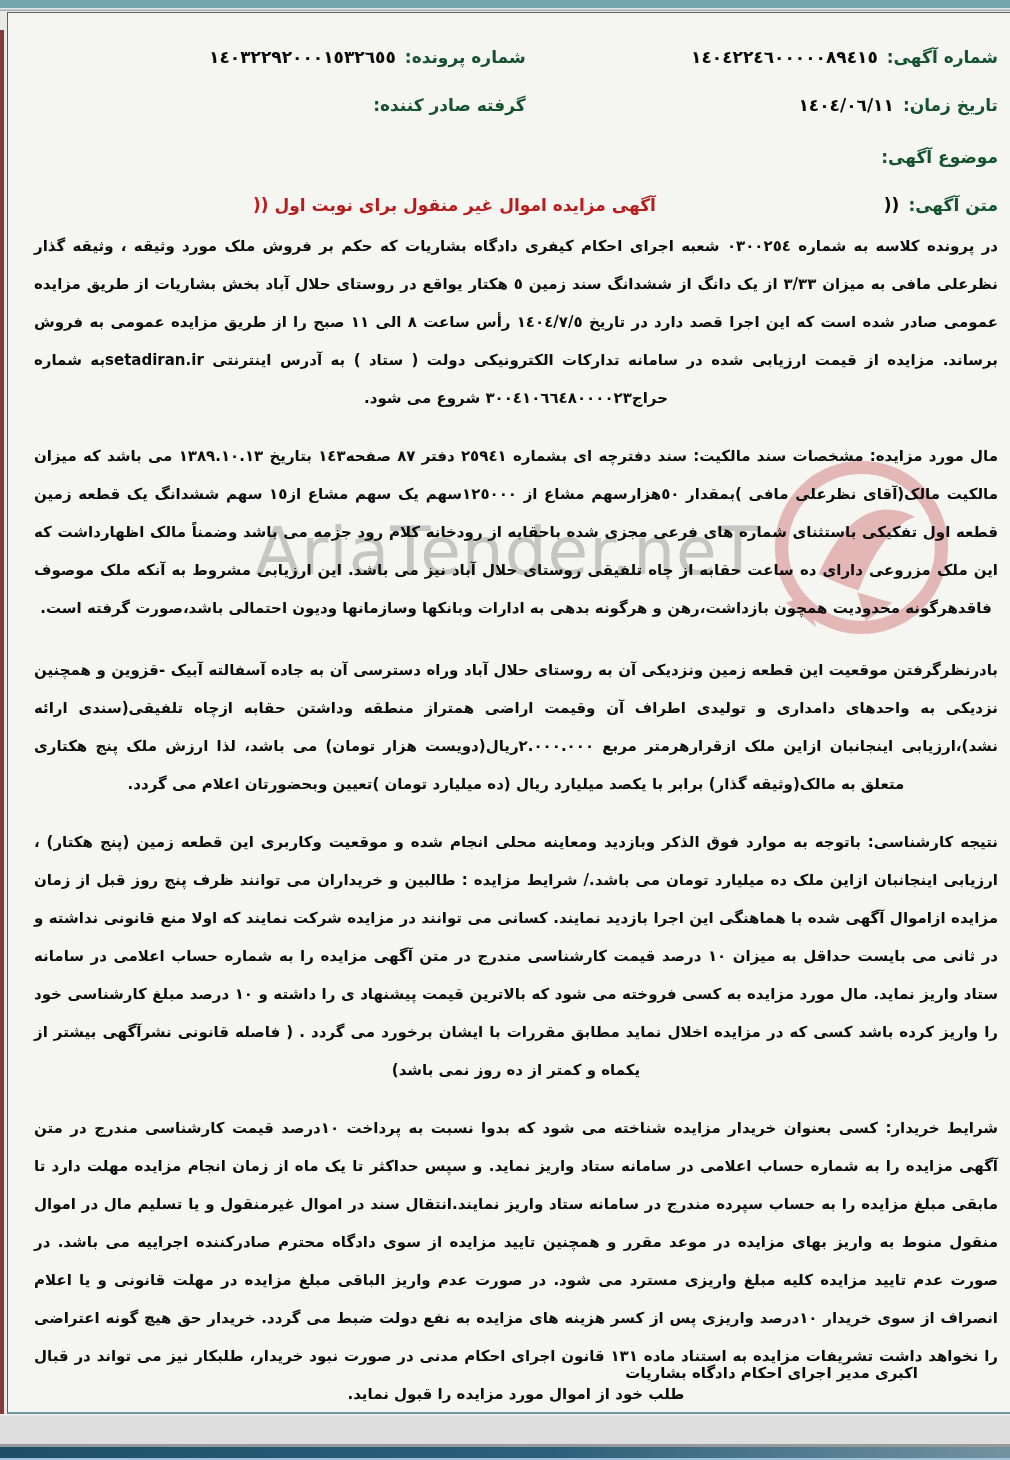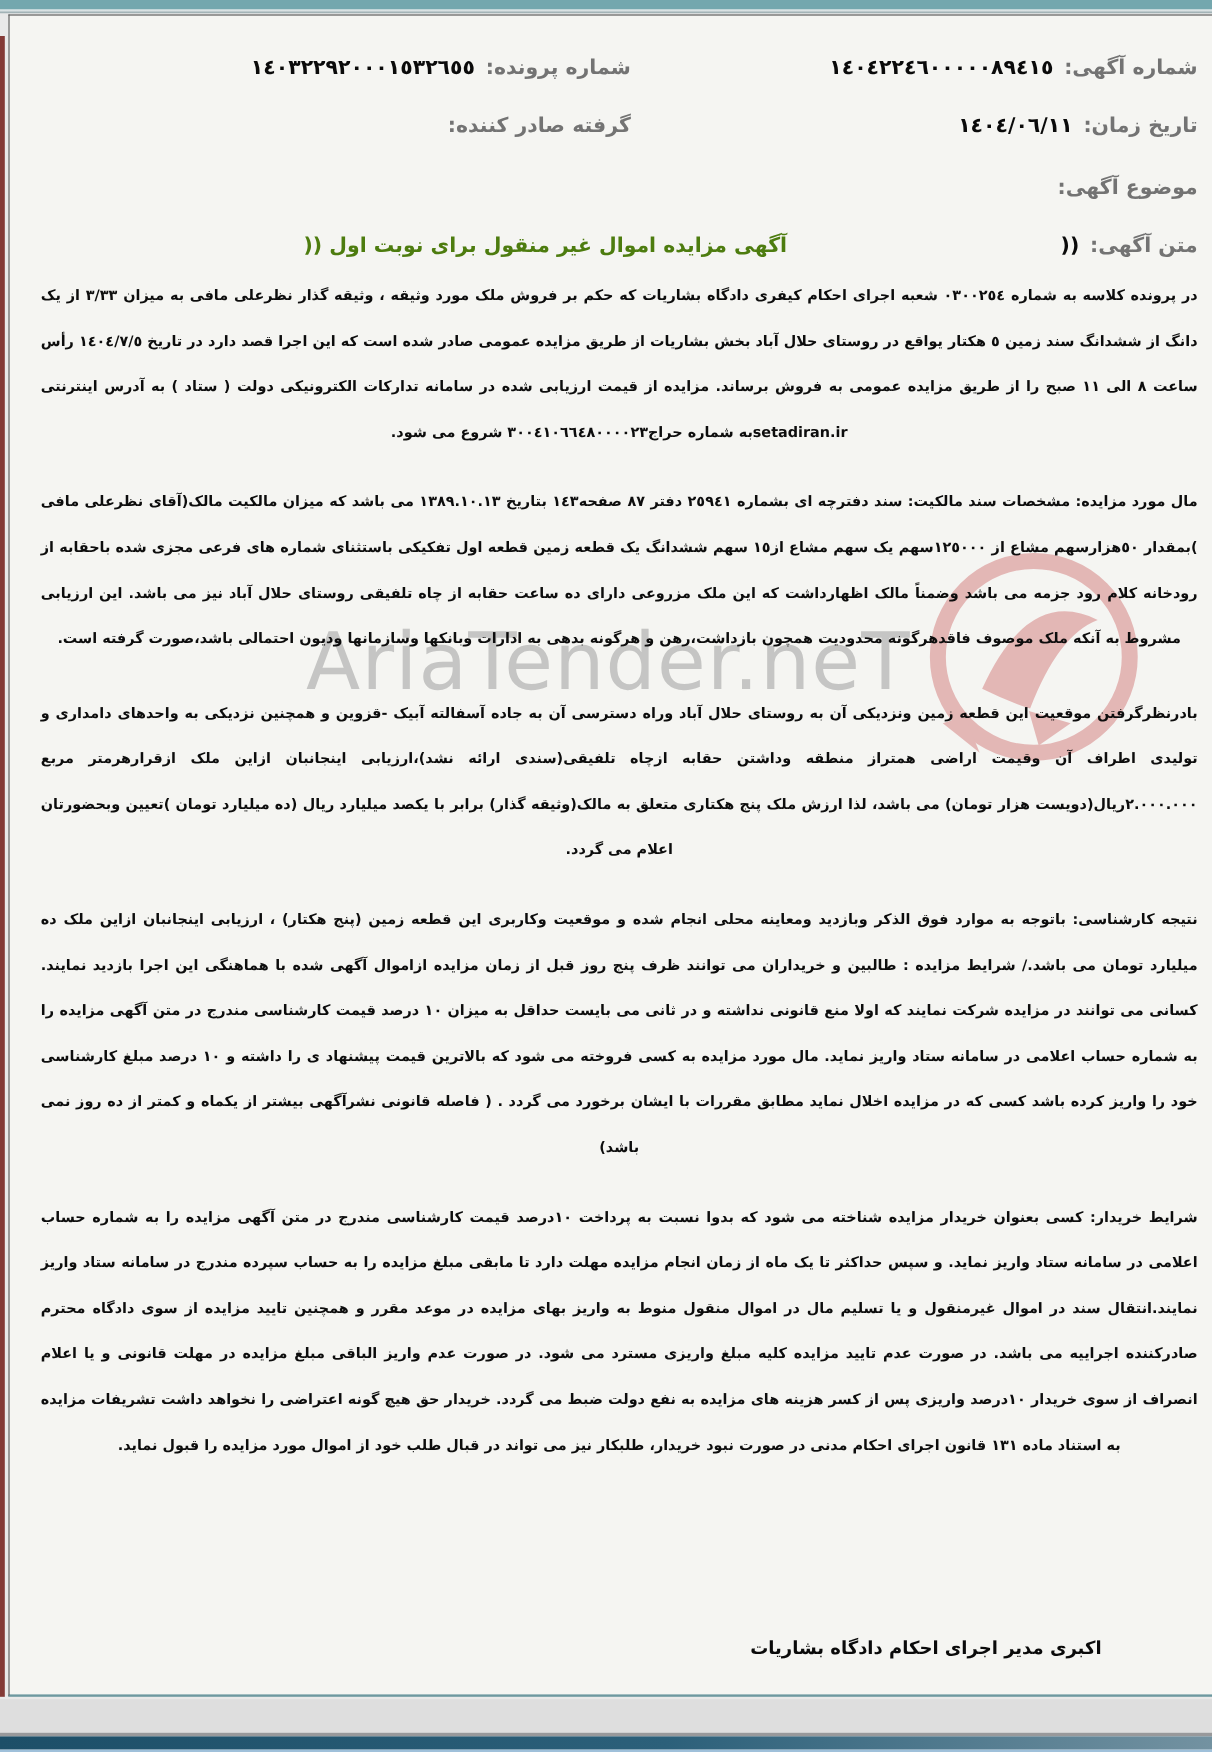--- a/index.html
+++ b/index.html
@@ -21,31 +21,31 @@
   .band{position:absolute;left:0;right:0;top:1416px;height:29px;background:#dedede;}
   .gray-line{position:absolute;left:0;right:0;top:1444px;height:3px;background:#98999b;}
   .bottom-bar{position:absolute;left:0;right:0;top:1447px;height:13px;
     background:linear-gradient(90deg,#1d4f68 0%,#2c607a 55%,#7392a1 100%);
     border-bottom:2px solid #9fc0da;}
   
   .hdr{position:relative;z-index:1;display:grid;grid-template-columns:49% 51%;direction:rtl;}
   .row1{padding-top:34px;}
   .row2{margin-top:28px;}
   .field{display:flex;direction:rtl;align-items:baseline;gap:9px;font-size:17px;font-weight:bold;}
-  .lbl{color:#737373;white-space:nowrap;}
+  .lbl{color:#14532d;white-space:nowrap;}
   .val{color:#0a0a0a;text-align:right;}
   .subject-row{margin-top:32px;display:block;}
   .subject-row .field{display:flex;}
   .title-row{position:relative;z-index:1;display:flex;direction:rtl;align-items:baseline;
     margin-top:28px;font-size:17px;font-weight:bold;gap:9px;}
-  .center-title{flex:1;text-align:center;color:#4d7c0f;}
+  .center-title{flex:1;text-align:center;color:#b91c1c;}
   
   .para{
     position:relative;z-index:1;margin:0;color:#0d0d0d;
-    font-size:12px;font-weight:bold;line-height:38px;
+    font-size:15px;font-weight:bold;line-height:38px;
     text-align:justify;text-align-last:center;direction:rtl;
   }
   .p1{margin-top:12px;}
   .p2{margin-top:20px;}
   .p3{margin-top:24px;}
   .p4{margin-top:20px;}
   .p5{margin-top:20px;}
   .signature{
     position:absolute;right:92px;bottom:30px;z-index:1;
     font-size:15px;font-weight:bold;color:#0a0a0a;white-space:nowrap;

